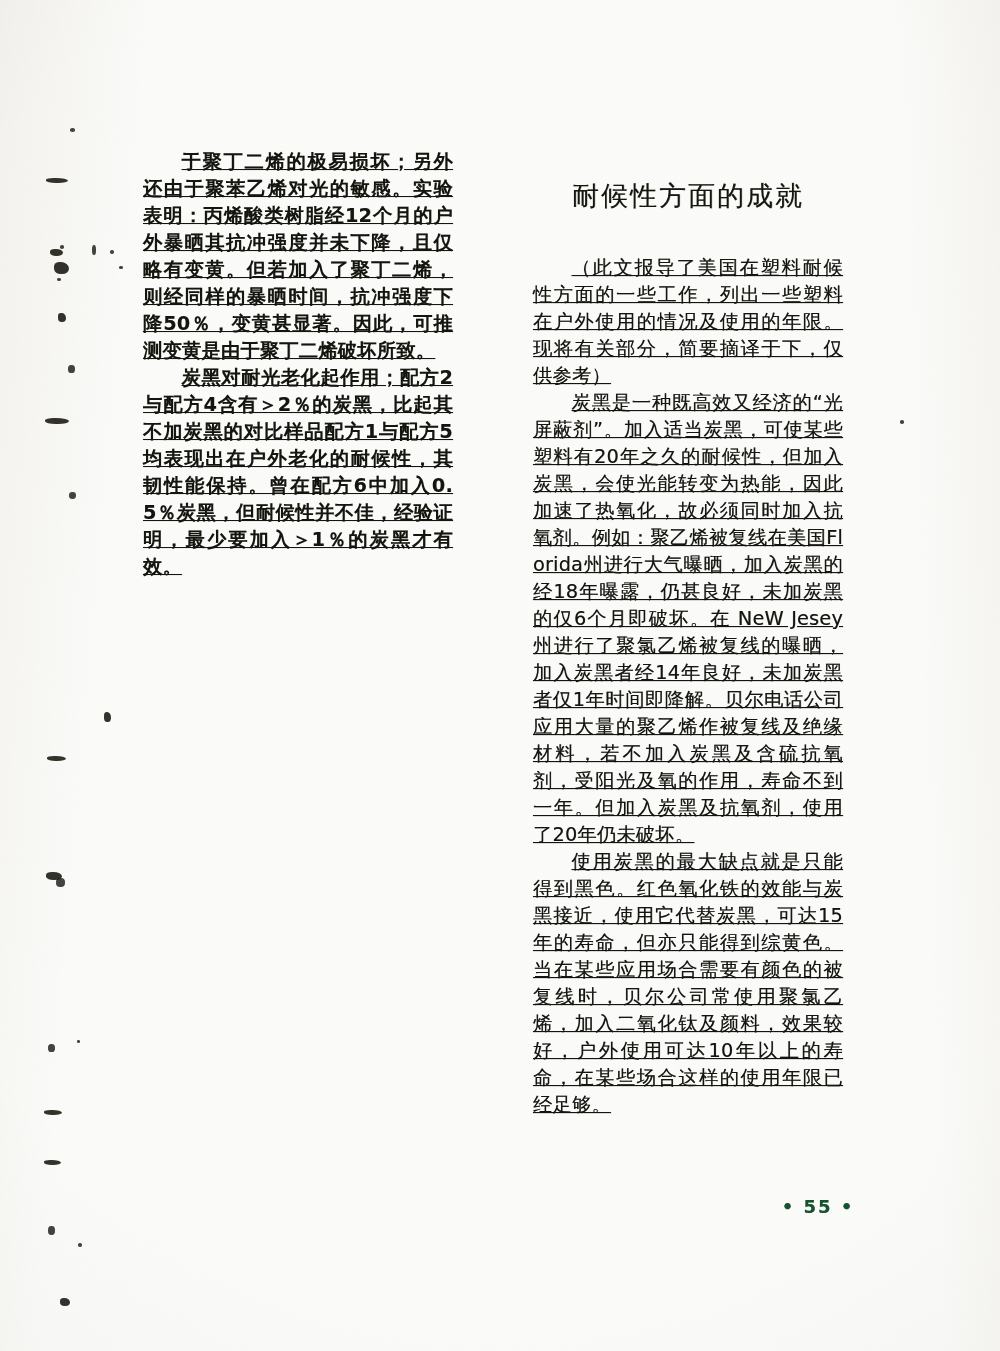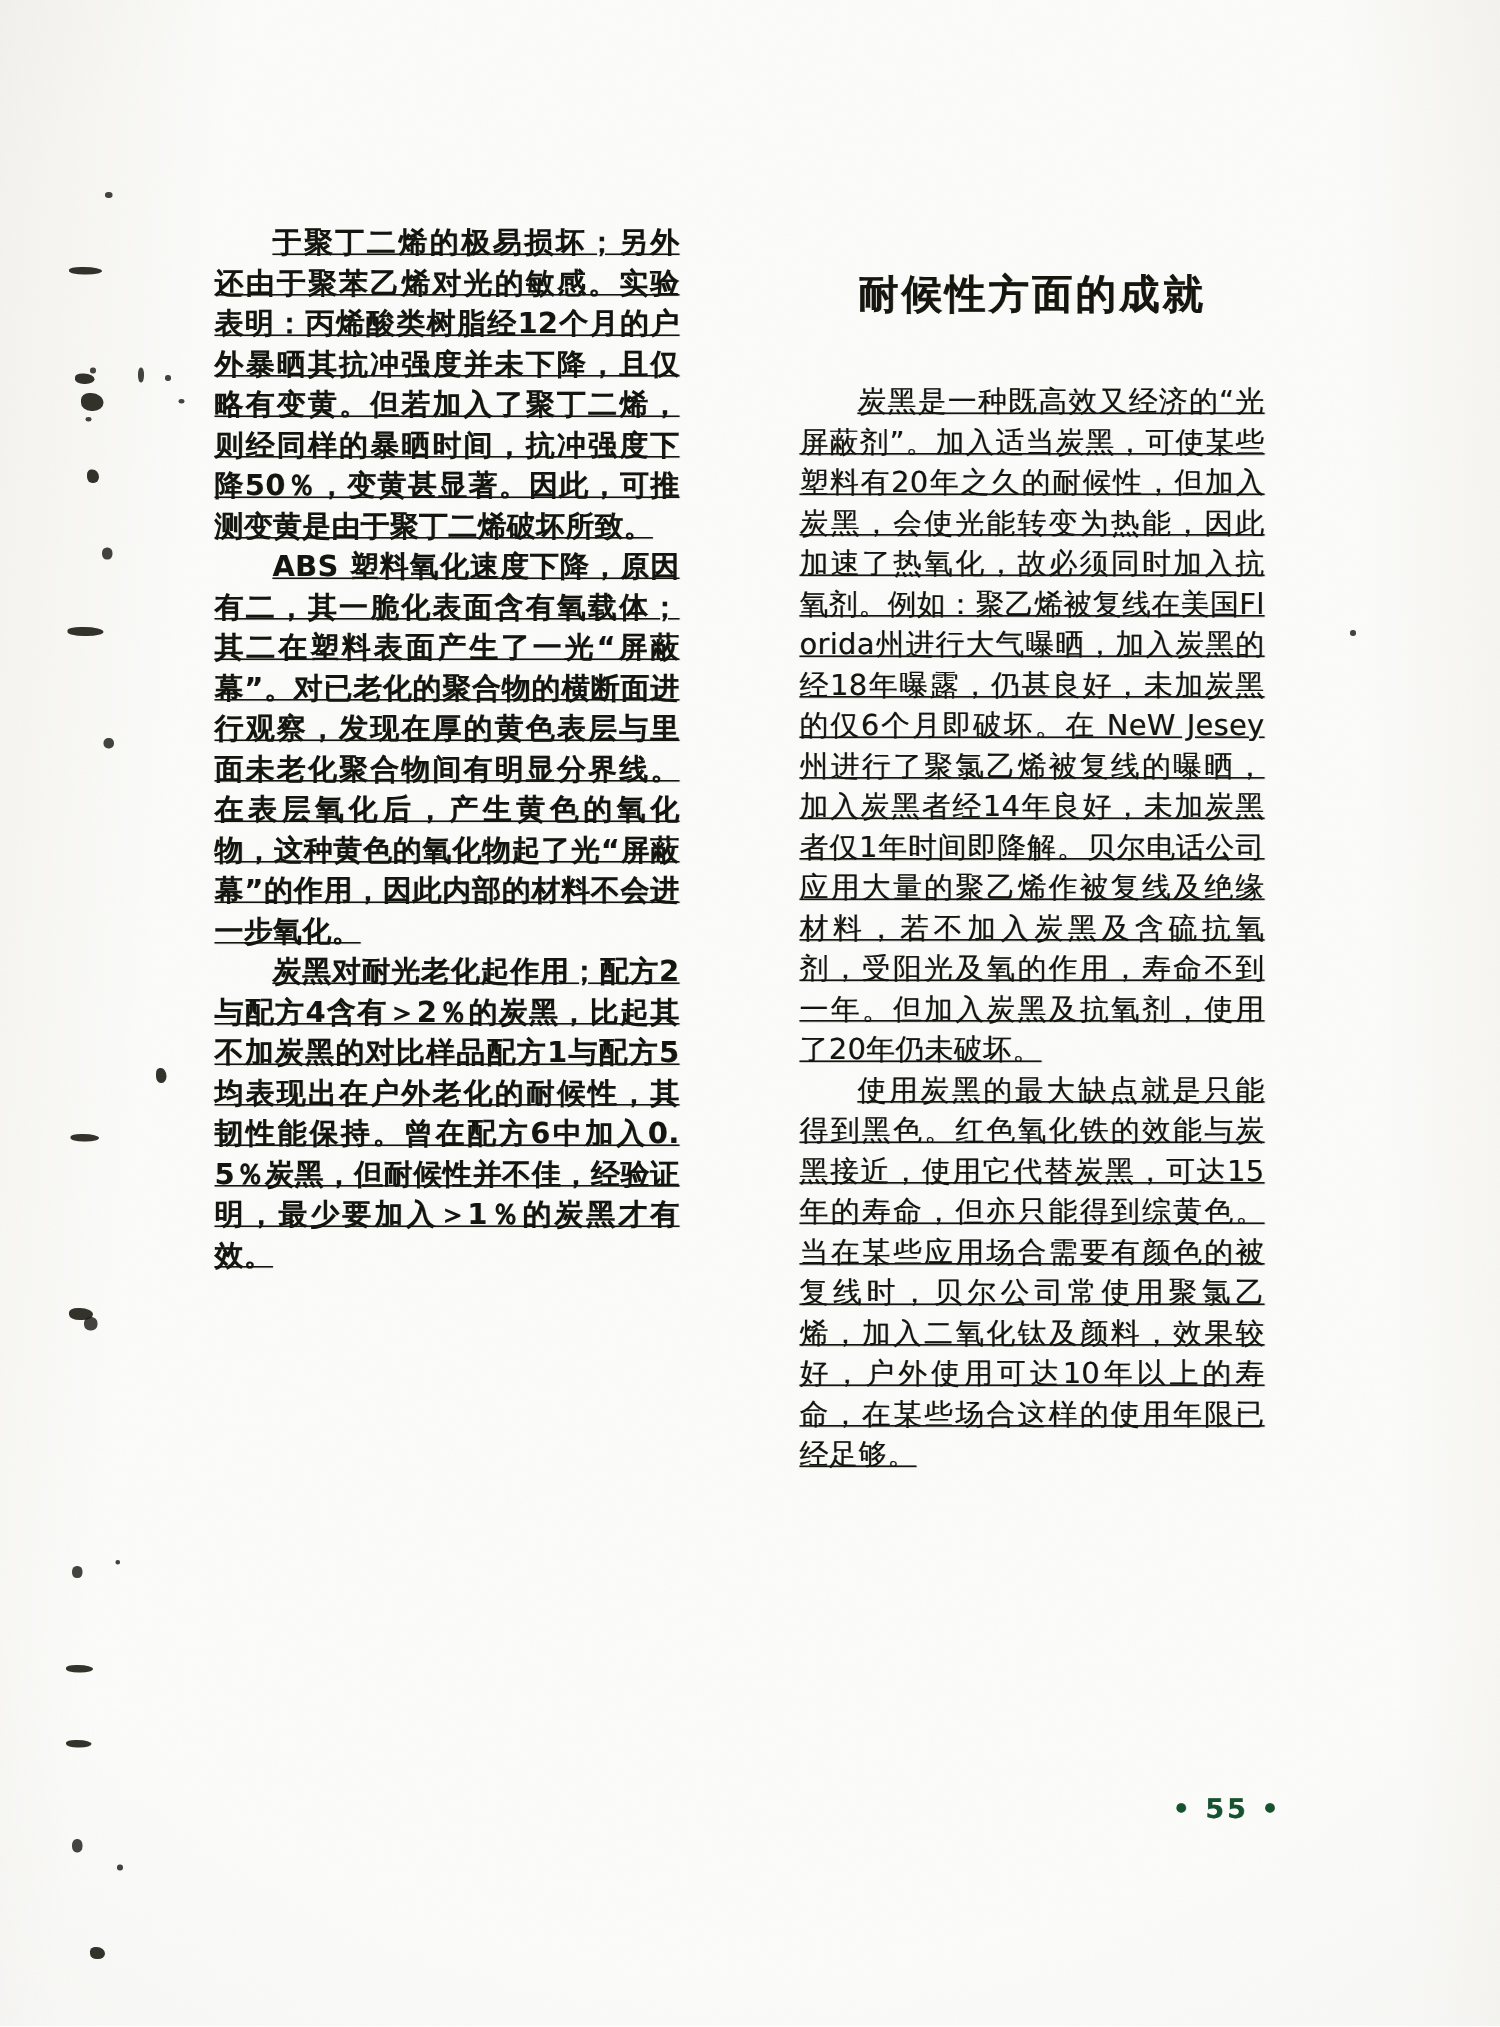--- a/index.html
+++ b/index.html
@@ -47,21 +47,21 @@
     position: absolute;
     top: 148px;
     width: 310px;
   }
   .col-left  { left: 143px; }
   .col-right { left: 533px; }
 
   .doc-title {
     font-family: "DejaVu Sans", "Liberation Sans", sans-serif;
     font-size: 27px;
-    font-weight: bold;
+    font-weight: normal;
     letter-spacing: 2px;
     text-align: center;
     color: #16160f;
     margin: 30px 0 40px 0;
     text-shadow: 0.4px 0.3px 0 rgba(0,0,0,0.42);
   }
 
   p.para {
     margin: 0 0 0 0;
     font-size: 19.3px;
@@ -126,28 +126,28 @@
         </feComponentTransfer>
       </filter>
     </defs>
     <rect width="1000" height="1351" filter="url(#grainy)" opacity="0.5"></rect>
   </svg>
 
   <div class="content">
 
     <div class="col col-left">
       <p class="para bolder">于聚丁二烯的极易损坏；另外还由于聚苯乙烯对光的敏感。实验表明：丙烯酸类树脂经12个月的户外暴晒其抗冲强度并未下降，且仅略有变黄。但若加入了聚丁二烯，则经同样的暴晒时间，抗冲强度下降50％，变黄甚显著。因此，可推测变黄是由于聚丁二烯破坏所致。</p>
-      <p class="para bolder">ABS 塑料氧化速度下降，原因有二，其一脆化表面含有氧载体；其二在塑料表面产生了一光“屏蔽幕”。对已老化的聚合物的横断面进行观察，发现在厚的黄色表层与里面未老化聚合物间有明显分界线。在表层氧化后，产生黄色的氧化物，这种黄色的氧化物起了光“屏蔽幕”的作用，因此内部的材料不会进一步氧化。</p>
       <p class="para bolder">炭黑对耐光老化起作用；配方2与配方4含有＞2％的炭黑，比起其不加炭黑的对比样品配方1与配方5均表现出在户外老化的耐候性，其韧性能保持。曾在配方6中加入0.5％炭黑，但耐候性并不佳，经验证明，最少要加入＞1％的炭黑才有效。</p>
 
     </div>
 
     <div class="col col-right">
       <h1 class="doc-title">耐候性方面的成就</h1>
 
+      <p class="para">（此文报导了美国在塑料耐候性方面的一些工作，列出一些塑料在户外使用的情况及使用的年限。现将有关部分，简要摘译于下，仅供参考）</p>
       <p class="para">炭黑是一种既高效又经济的“光屏蔽剂”。加入适当炭黑，可使某些塑料有20年之久的耐候性，但加入炭黑，会使光能转变为热能，因此加速了热氧化，故必须同时加入抗氧剂。例如：聚乙烯被复线在美国Florida州进行大气曝晒，加入炭黑的经18年曝露，仍甚良好，未加炭黑的仅6个月即破坏。在 NeW Jesey 州进行了聚氯乙烯被复线的曝晒，加入炭黑者经14年良好，未加炭黑者仅1年时间即降解。贝尔电话公司应用大量的聚乙烯作被复线及绝缘材料，若不加入炭黑及含硫抗氧剂，受阳光及氧的作用，寿命不到一年。但加入炭黑及抗氧剂，使用了20年仍未破坏。</p>
       <p class="para">使用炭黑的最大缺点就是只能得到黑色。红色氧化铁的效能与炭黑接近，使用它代替炭黑，可达15年的寿命，但亦只能得到综黄色。当在某些应用场合需要有颜色的被复线时，贝尔公司常使用聚氯乙烯，加入二氧化钛及颜料，效果较好，户外使用可达10年以上的寿命，在某些场合这样的使用年限已经足够。</p>
 
     </div>
 
     <div class="page-number">• 55 •</div>
 
     <div id="margin-artifacts">
         <div class="speckle" style="left: 70px; top: 128px; width: 5px; height: 4px;"></div>
         <div class="speck-dash" style="left: 46px; top: 178px; width: 22px; height: 5px;"></div>

